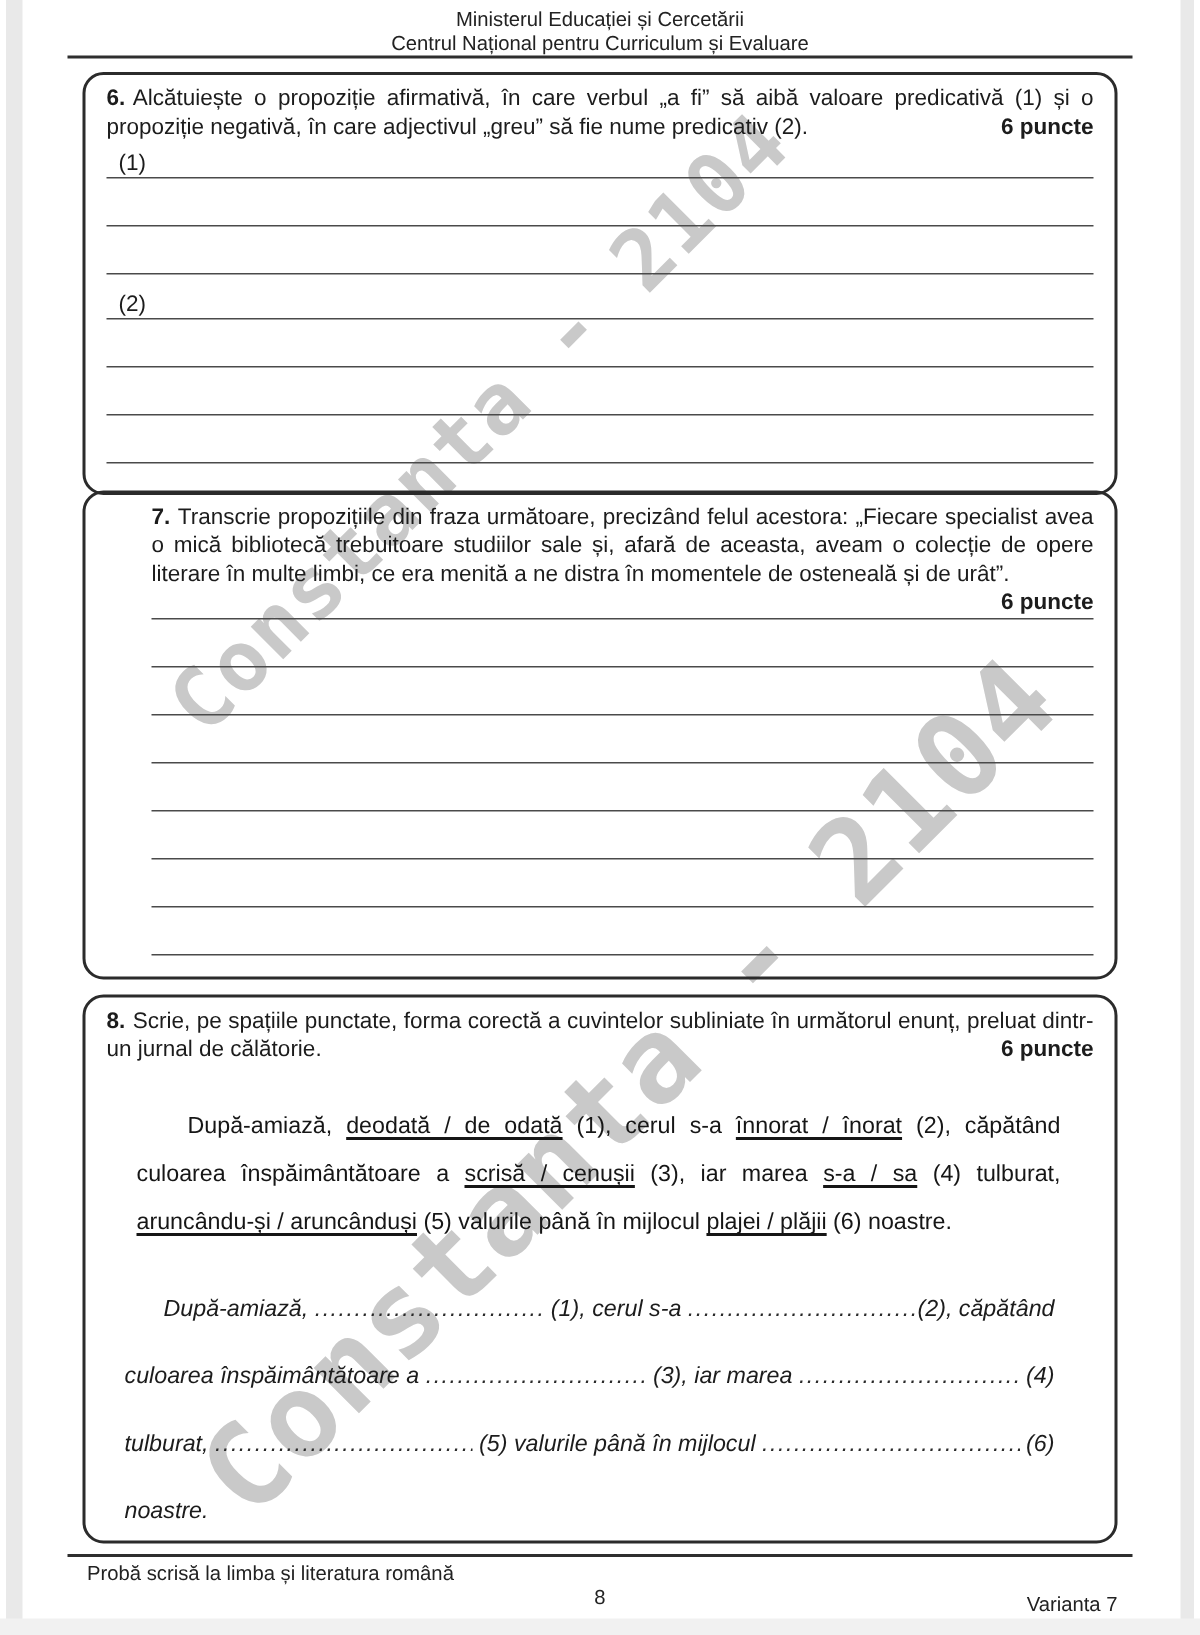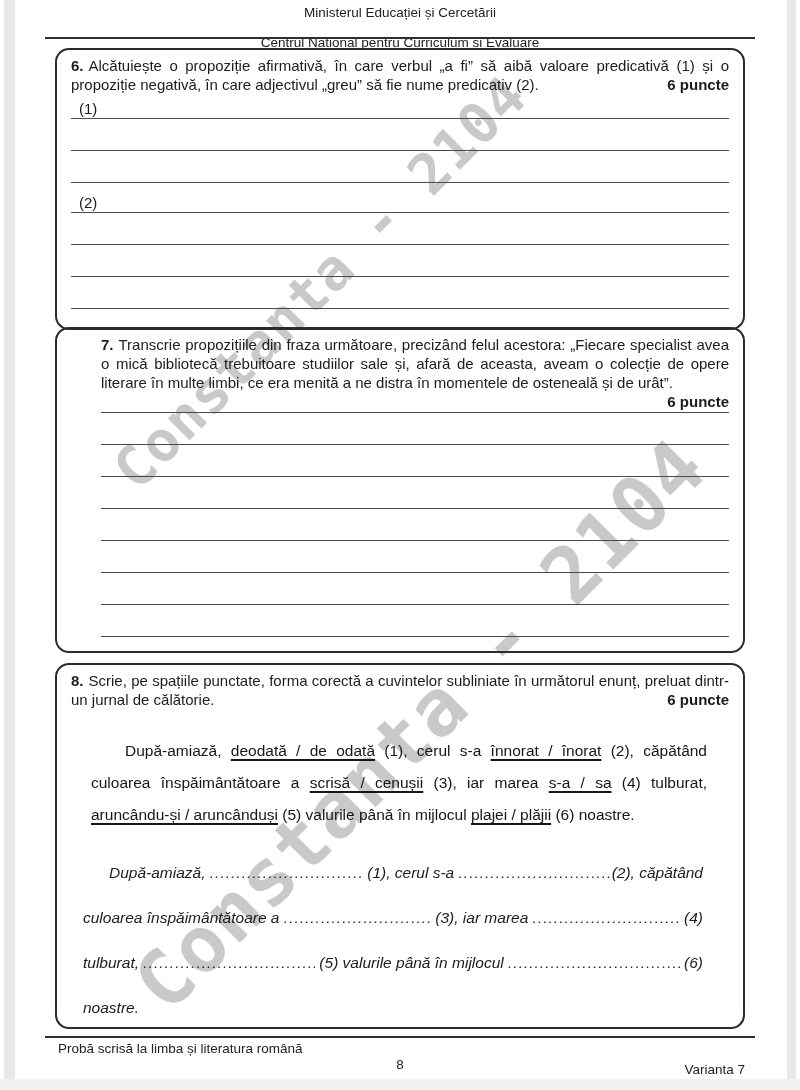--- a/index.html
+++ b/index.html
@@ -21,21 +21,21 @@
     transform:rotate(-45deg); transform-origin:center center; z-index:1;
     letter-spacing:1px;
   }
   #wm1 { left:42px;  top:250px; font-size:56px; }
   #wm2 { left:36px;  top:680px; font-size:78px; }
 
   .layer { position:absolute; inset:0; z-index:2; }
 
   
   .hdr { position:absolute; left:0; width:100%; text-align:center; font-size:13.5px; color:#222; }
-  #hdr1 { top:5px; } #hdr2 { top:35px; }
+  #hdr1 { top:5px; } #hdr2 { top:21px; }
   .rule { position:absolute; left:45px; width:710px; height:2px; background:#2e2e2e; }
   #hdr-rule { top:37px; }
 
   
   .qbox {
     position:absolute; left:55px; width:690px; box-sizing:border-box;
     border:2px solid #2b2b2b; border-radius:14px; padding:6px 14px;
     background:transparent;
   }
   #box6 { top:48px;  height:282px; }

